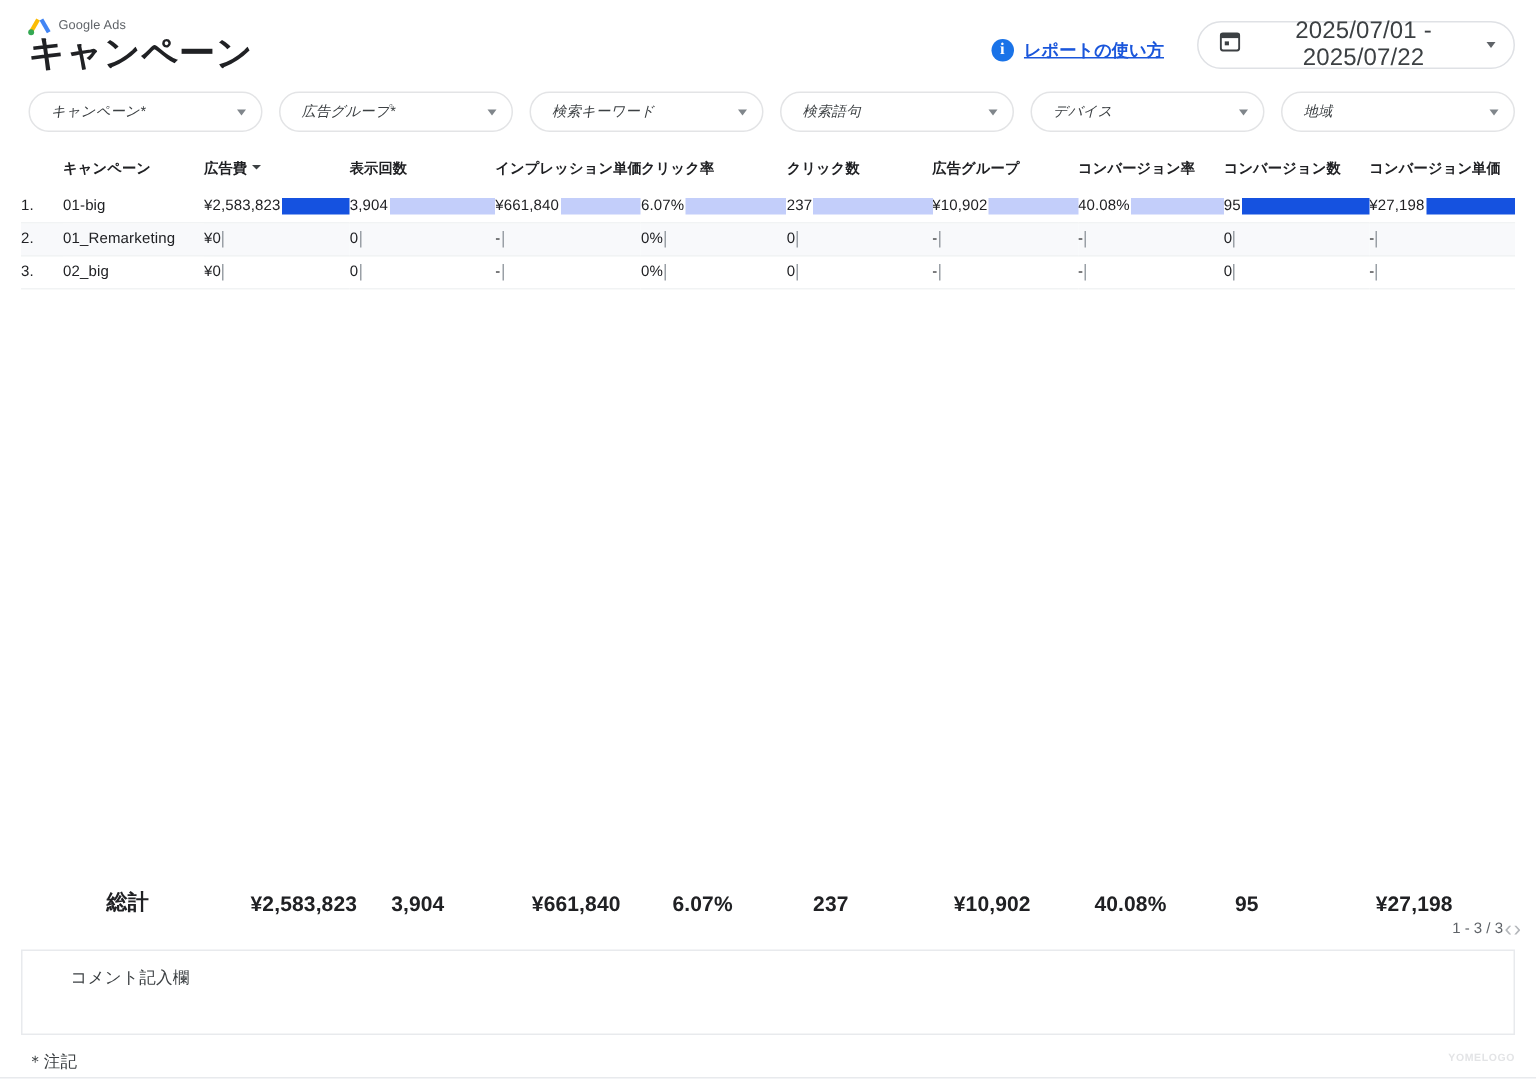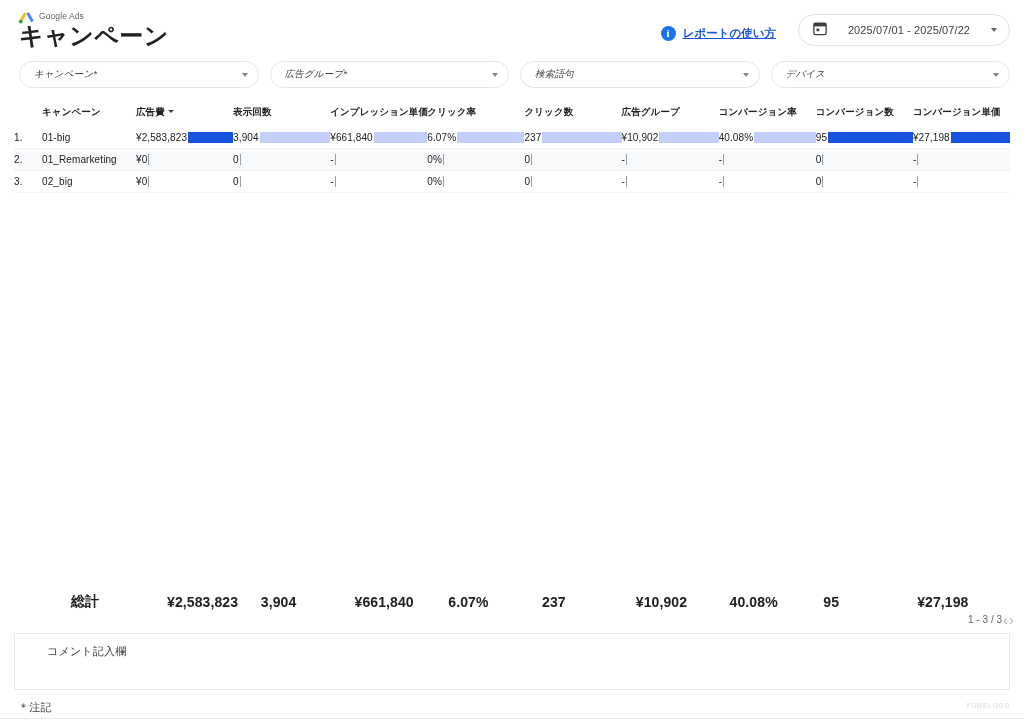--- a/index.html
+++ b/index.html
@@ -88,21 +88,21 @@
     border: 1px solid #dfe1e5;
     border-radius: 18px;
     background: #fff;
     display: flex;
     align-items: center;
     padding: 0 12px 0 14px;
     gap: 10px;
   }
   .cal-icon { width: 14px; height: 15px; flex: 0 0 auto; }
   .date-text {
-    font-size: 11px;
+    font-size: 16px;
     color: #3c4043;
     flex: 1;
     text-align: center;
     letter-spacing: .1px;
   }
   .caret {
     width: 0; height: 0;
     border-left: 3.5px solid transparent;
     border-right: 3.5px solid transparent;
     border-top: 4px solid #5f6368;
@@ -343,25 +343,33 @@
 <div class="filters">
   <div class="chip">
     <span class="chip-label">キャンペーン*</span>
     <span class="caret"></span>
   </div>
   <div class="chip">
     <span class="chip-label">広告グループ*</span>
     <span class="caret"></span>
   </div>
   <div class="chip">
+    <span class="chip-label">検索キーワード</span>
+    <span class="caret"></span>
+  </div>
+  <div class="chip">
     <span class="chip-label">検索語句</span>
     <span class="caret"></span>
   </div>
   <div class="chip">
     <span class="chip-label">デバイス</span>
+    <span class="caret"></span>
+  </div>
+  <div class="chip">
+    <span class="chip-label">地域</span>
     <span class="caret"></span>
   </div>
 </div>
 
 <div class="table-wrap">
   <table class="report">
     <thead>
       <tr>
         <th class="c-idx"></th>
         <th class="c-name">キャンペーン</th>

